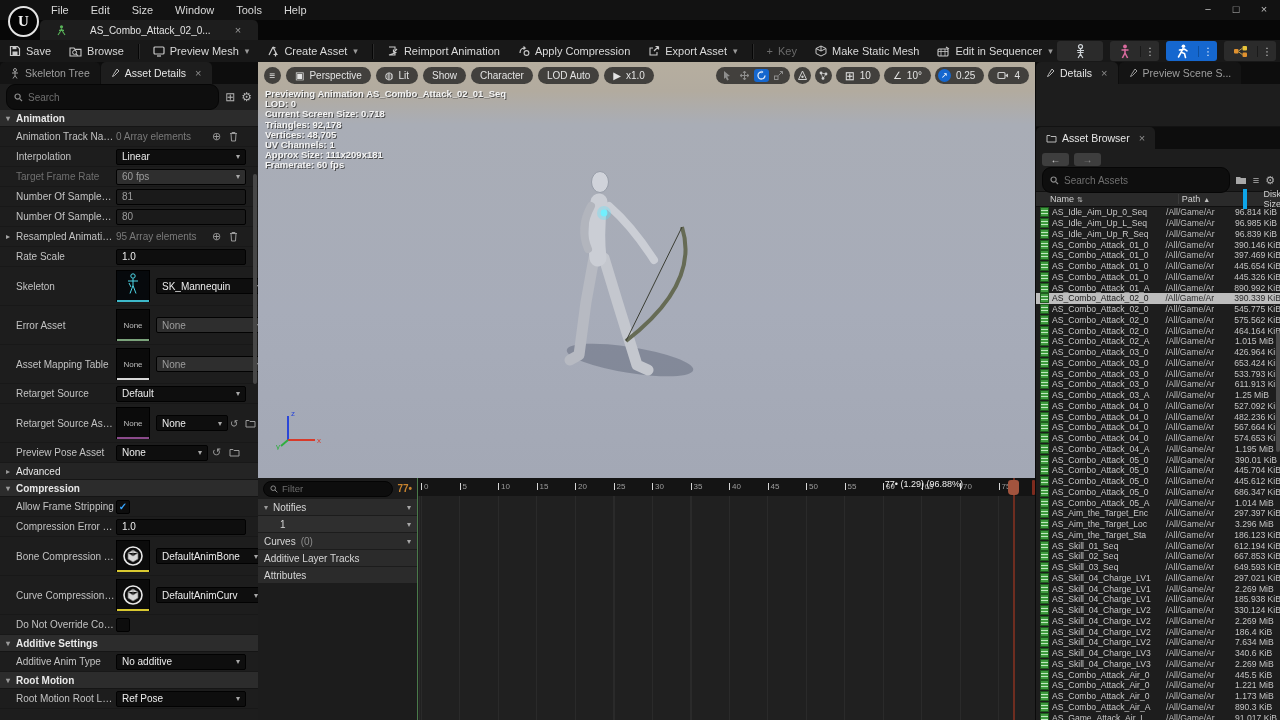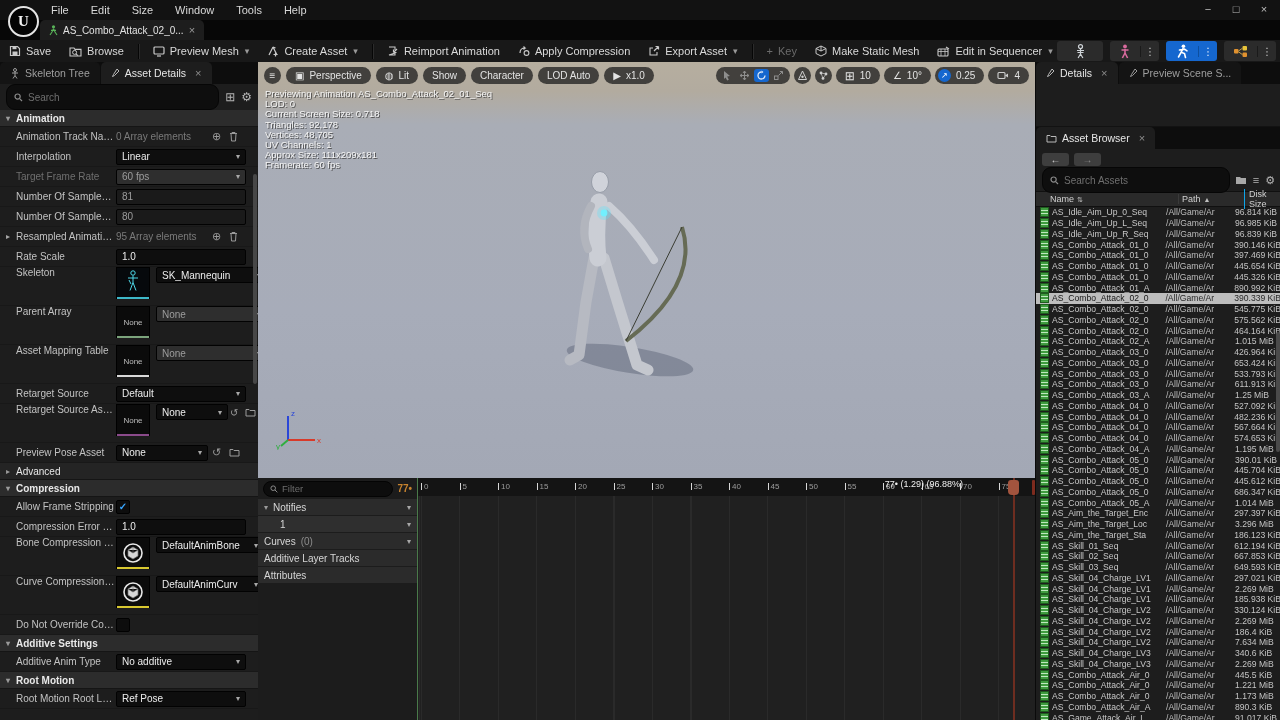--- a/index.html
+++ b/index.html
@@ -12,21 +12,21 @@
   
   #titlebar{position:absolute;left:0;top:0;width:1280px;height:20px;background:#121212;display:flex;align-items:center}
   #logo{position:absolute;left:8px;top:6px;width:27px;height:27px;border-radius:50%;background:#040404;
         border:2px solid #e4e4e4;color:#f2f2f2;font-size:15px;font-weight:bold;display:flex;align-items:center;justify-content:center;z-index:6;font-family:"Liberation Serif",serif}
   #menus{display:flex;margin-left:40px}
   #menus .menu{padding:3px 11px;font-size:11px;color:#d8d8d8}
   #winctrl{position:absolute;right:4px;top:0;display:flex;gap:4px}
   #winctrl span{width:24px;height:18px;display:flex;align-items:center;justify-content:center;font-size:11px;color:#bdbdbd}
   #tabrow{position:absolute;left:0;top:20px;width:1280px;height:20px;background:#070707}
   .doctab{position:absolute;left:40px;top:0;height:20px;background:#1d1d1d;border-radius:5px 5px 0 0;
-          display:flex;align-items:center;gap:5px;padding:0 9px;font-size:10px;color:#e2e2e2}
+          display:flex;align-items:center;gap:24px;padding:0 17px;font-size:10px;color:#e2e2e2}
   .doctab .ticon{color:#59b359;font-size:10px;line-height:1}
   .doctab .x{color:#9a9a9a;font-size:11px}
   #toolbar{position:absolute;left:0;top:40px;width:1280px;height:22px;background:#181818;display:flex;align-items:center;border-bottom:1px solid #050505}
   .tbtn{display:flex;align-items:center;gap:5px;padding:0 9px;height:22px;font-size:11px;color:#dadada;white-space:nowrap}
   .tbtn .ic{color:#c9c9c9;display:flex}
   .tbtn.disabled,.tbtn.disabled .ic{color:#6b6b6b}
   .tbtn .chev{font-size:9px;color:#9a9a9a;margin-left:1px}
   .tsep{width:1px;height:15px;background:#060606;margin:0 5px;box-shadow:1px 0 0 #2b2b2b}
   #tb-right{position:absolute;right:4px;top:1px;display:flex;gap:7px;align-items:center}
   .sqbtn{height:20px;border-radius:3px;background:#2b2b2b;display:flex;align-items:center}
@@ -48,55 +48,55 @@
   .prow{min-height:19px;display:flex;align-items:center;border-bottom:1px solid #181818;padding-left:16px;font-size:10px}
   .prow .plabel{width:100px;color:#c2c2c2;overflow:hidden;white-space:nowrap;text-overflow:ellipsis;flex:none}
   .prow .plabel.dim{color:#6f6f6f}
   .pbox{height:14px;background:#0e0e0e;border:1px solid #020202;border-radius:2px;display:flex;align-items:center;padding:0 5px;color:#ececec;font-size:10px}
   .pbox.grow{width:118px;justify-content:space-between}
   .pbox.dim{background:#2e2e2e;color:#9d9d9d}
   .pbox.ro{background:#1a1a1a;color:#9d9d9d;width:118px}
   .chev{font-size:8px;color:#a8a8a8}
   .grayval{color:#7a7a7a;width:92px}
   .rowicons{display:flex;gap:8px;color:#9a9a9a;font-size:11px;align-items:center;margin-left:4px}
-  .prow.tall{min-height:38px;align-items:flex-start}
+  .prow.tall{min-height:38px;align-items:center}
   .thumb{width:32px;height:30px;background:#0b0b0b;border:1px solid #000;margin-right:6px;display:flex;align-items:center;justify-content:center;color:#bdbdbd;font-size:8px;flex:none;position:relative}
   .thumb .ul{position:absolute;left:0;right:0;bottom:-1px;height:2px}
   .vcol{display:flex;flex-direction:row;gap:2px}
   .minirow{display:flex;gap:7px;color:#9c9c9c;font-size:10px;align-items:center}
   .cb{width:12px;height:12px;background:#0d0d0d;border:1px solid #010101;border-radius:2px;display:flex;align-items:center;justify-content:center;font-size:10px;color:#38a6ff;font-weight:bold}
   #left-scroll{position:absolute;right:1px;top:112px;width:4px;height:210px;background:#474747;border-radius:2px}
 
   
   #viewport{position:absolute;left:258px;top:62px;width:777px;height:416px;overflow:hidden;
     background:linear-gradient(180deg,#b6ae9f 0%,#b2ab9f 7%,#a9adb6 15%,#a7acb9 60%,#a3a8b5 100%)}
   #vp-pills{position:absolute;left:6px;top:5px;display:flex;gap:5px;align-items:center}
   .vpill{height:17px;border-radius:9px;background:rgba(33,33,33,.78);display:flex;align-items:center;gap:5px;padding:0 9px;font-size:10px;color:#e3e3e3}
   .vround{width:17px;padding:0;justify-content:center}
   #vp-right{position:absolute;right:6px;top:5px;display:flex;gap:4px;align-items:center}
   .vpill .mini{width:15px;height:13px;border-radius:3px;display:flex;align-items:center;justify-content:center}
   .mini.on{background:#1567cf}
   .mini svg{opacity:.85}
   .bluedot{width:13px;height:13px;border-radius:50%;background:#1567cf;display:flex;align-items:center;justify-content:center;color:#fff;font-size:8px}
-  #vp-stats{position:absolute;left:7px;top:27px;font-size:9.5px;font-weight:normal;color:#f4f4f4;line-height:10.2px;
+  #vp-stats{position:absolute;left:7px;top:27px;font-size:9.5px;font-weight:bold;color:#f4f4f4;line-height:10.2px;
             text-shadow:1px 1px 0 rgba(60,60,60,.85)}
   #gizmo{position:absolute;left:16px;bottom:28px}
 
   
   #right{position:absolute;left:1035px;top:62px;width:245px;height:658px;background:#1d1d1d;border-left:1px solid #0a0a0a}
   #details-empty{height:42px;background:#1d1d1d;border-bottom:1px solid #121212}
   .navrow{height:20px;display:flex;align-items:center;gap:5px;padding:0 6px}
   .navbtn{width:27px;height:13px;background:#3e3e3e;border-radius:3px;display:flex;align-items:center;justify-content:center;font-size:10px;color:#d8d8d8}
   .navbtn.dim{color:#8d8d8d}
   .ab-search{height:22px;display:flex;align-items:center;gap:5px;padding:0 6px}
   .ab-icons{display:flex;gap:6px;color:#b5b5b5;font-size:11px;align-items:center}
   #ab-header{height:14px;background:#2a2a2a;display:flex;font-size:9px;color:#d0d0d0;border-top:1px solid #101010;border-bottom:1px solid #101010;align-items:center}
   #ab-header .h-name{width:128px;padding-left:14px}
   #ab-header .h-path{width:62px;border-left:1px solid #3a3a3a;padding-left:3px}
-  #ab-header .h-size{flex:1;border-left:1px solid #0ea5e9;padding-left:4px}
+  #ab-header .h-size{flex:1;border-left:4px solid #0ea5e9;padding-left:16px}
   .sorticon{font-size:7px;color:#bdbdbd;margin-left:3px}
   #asset-rows{height:516px;overflow:hidden}
   .arow{height:10.75px;display:flex;align-items:center;font-size:8.6px;color:#c8c8c8;white-space:nowrap}
   .arow .aicon{width:7px;height:8px;background:#3f9c3f;border:1px solid #1f5c1f;margin:0 3px 0 4px;flex:none;
                background-image:linear-gradient(180deg,transparent 2px,#bfe8bf 2px,#bfe8bf 3px,transparent 3px,transparent 5px,#bfe8bf 5px,#bfe8bf 6px,transparent 6px)}
   .arow .an{width:114px;overflow:hidden;text-overflow:ellipsis}
   .arow .ap{width:65px;overflow:hidden;color:#bdbdbd}
   .arow .as{flex:1;padding-left:4px;color:#c4c4c4}
   .arow.sel{background:#bdbdbd;color:#161616}
   .arow.sel .ap,.arow.sel .as{color:#2a2a2a}
@@ -414,21 +414,21 @@
         <span>
               <svg width="11" height="9" viewBox="0 0 11 9">
                 <path d="M1 1.5h3l1 1h5V8H1z" fill="none" stroke="#9c9c9c"></path>
               </svg>
             </span>
       </div>
     </div>
   </div>
 
   <div class="prow tall">
-    <span class="plabel">Parent Array</span>
+    <span class="plabel">Error Asset</span>
     <div class="thumb">
       <span>None</span>
       <span class="ul" style="background:#7ba37b"></span>
     </div>
     <div class="vcol">
       <div class="pbox grow dim" style="width:96px">
         <span>None</span>
         <span class="chev">▾</span>
       </div>
       <div class="minirow">

